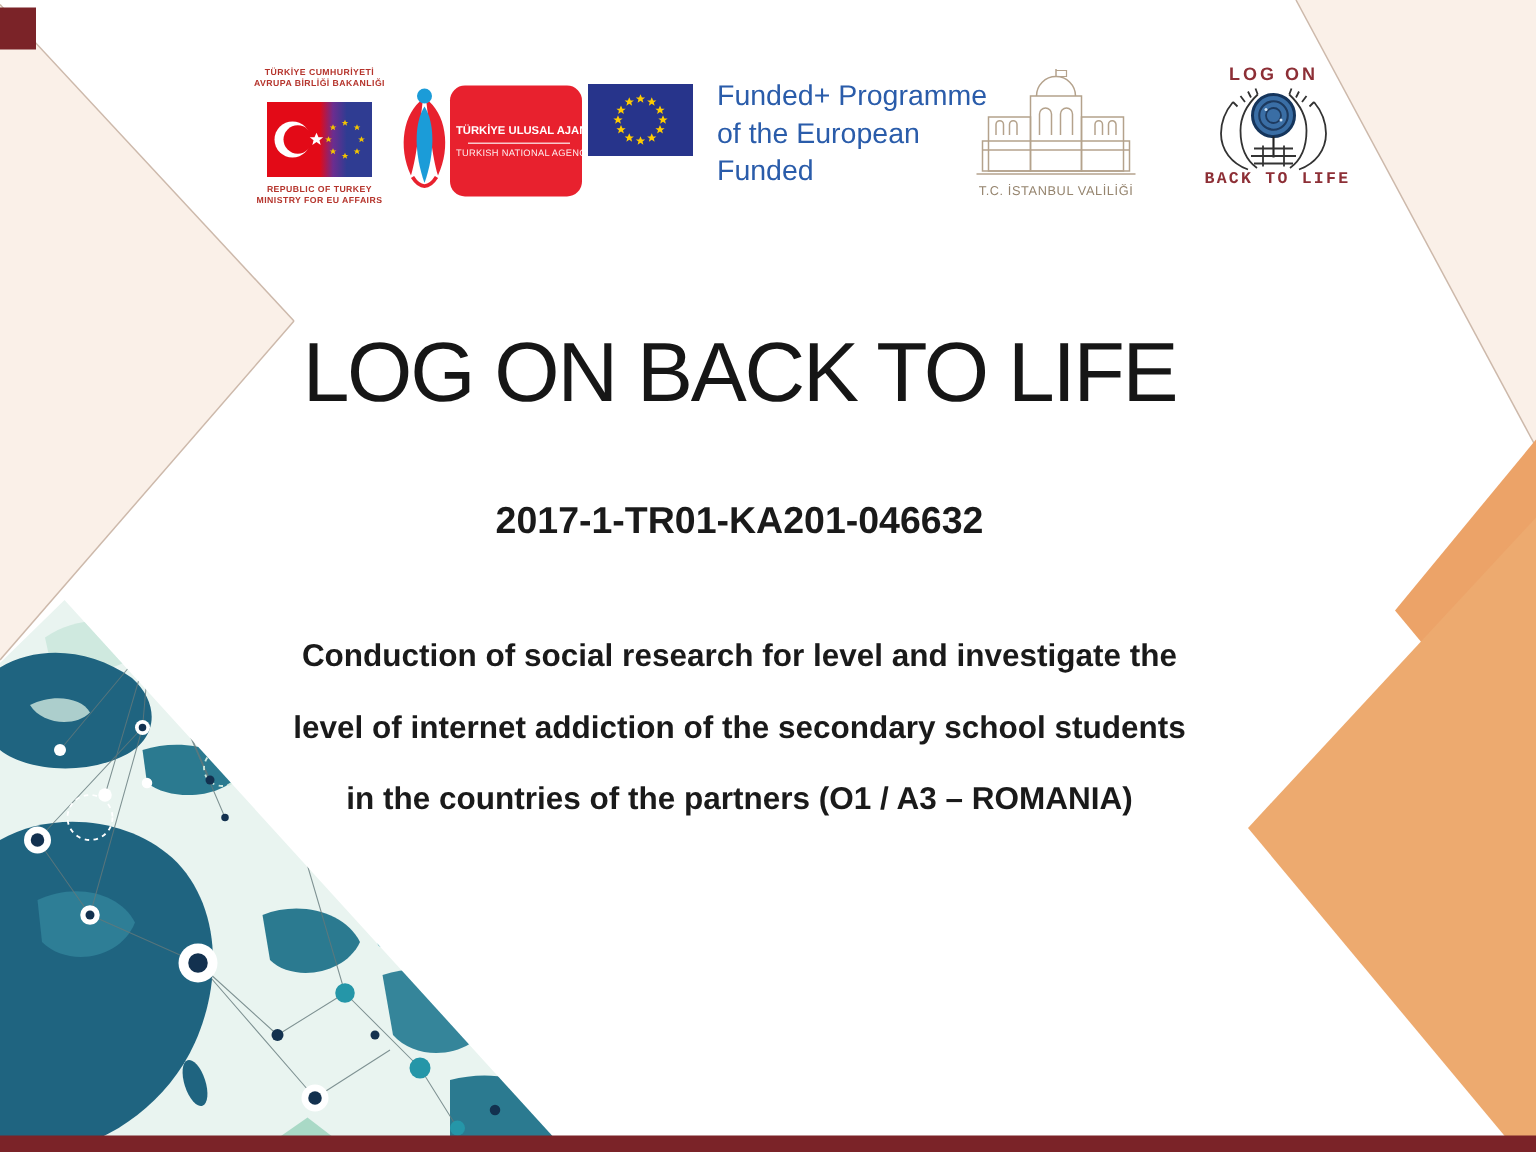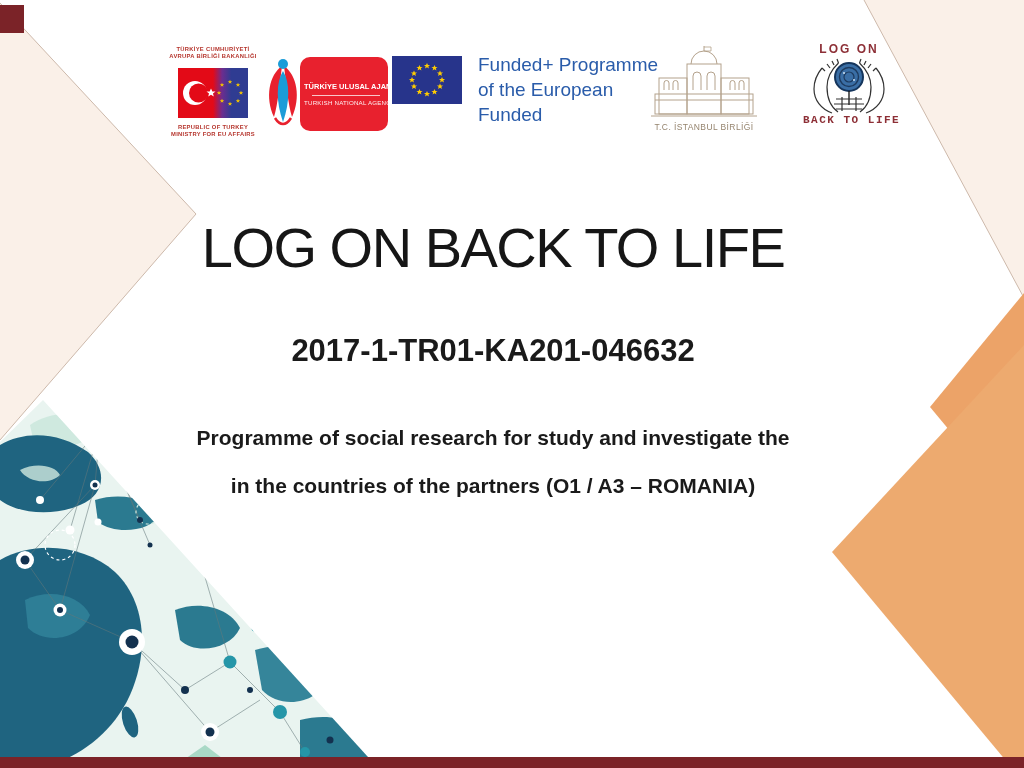--- a/index.html
+++ b/index.html
@@ -33,21 +33,21 @@
        color:#95846e;letter-spacing:.4px;white-space:nowrap;}
   #logon{left:757px;top:40px;width:92px;height:92px;margin-left:46px;}
   #logon .lt{position:absolute;top:2px;width:92px;text-align:center;font-size:12px;font-weight:bold;
        color:#8d2f36;letter-spacing:2px;white-space:nowrap;}
   #logon .lb{position:absolute;top:74px;width:92px;text-align:left;font-size:11px;font-weight:bold;
        color:#8d2f36;letter-spacing:1.5px;white-space:nowrap;font-family:Liberation Mono, monospace;}
   #logon svg{position:absolute;left:1px;top:15px;}
   
   #title{left:178px;top:220px;width:630px;text-align:center;font-size:56px;color:#161616;
         letter-spacing:-1.5px;line-height:1;z-index:4;white-space:nowrap;}
-  #code{left:178px;top:333px;width:630px;text-align:center;font-size:31px;font-weight:bold;
+  #code{left:178px;top:333px;width:630px;text-align:center;font-size:25px;font-weight:bold;
         color:#1a1a1a;z-index:4;white-space:nowrap;}
   #bodytext{left:178px;top:414px;width:630px;text-align:center;font-size:21px;font-weight:bold;
         color:#1a1a1a;line-height:47.5px;z-index:4;}
   #bodytext div{white-space:nowrap;}
 </style>
 </head>
 <body>
 
 <svg width="0" height="0" style="position:absolute">
   <defs>
@@ -200,21 +200,21 @@
     <line x1="59" y1="7" x2="59" y2="2"></line>
       <path d="M59,3 h7 v4 h-7" stroke-width=".8"></path>
     <path d="M48,46 v-14 a4,4 0 0 1 8,0 v14 M62,46 v-14 a4,4 0 0 1 8,0 v14"></path>
     <rect x="14" y="34" width="28" height="36"></rect>
     <rect x="76" y="34" width="28" height="36"></rect>
     <path d="M19,46 v-7 a2.5,2.5 0 0 1 5,0 v7 M28,46 v-7 a2.5,2.5 0 0 1 5,0 v7"></path>
     <path d="M85,46 v-7 a2.5,2.5 0 0 1 5,0 v7 M94,46 v-7 a2.5,2.5 0 0 1 5,0 v7"></path>
     <line x1="10" y1="56" x2="108" y2="56"></line>
     <line x1="6" y1="72" x2="112" y2="72"></line>
   </svg>
-  <div class="cap">T.C. İSTANBUL BİRLİĞİ</div>
+  <div class="cap">T.C. İSTANBUL VALİLİĞİ</div>
 </div>
 
 <div id="logon" class="abs logo">
   <div class="lt">LOG ON</div>
   <svg width="90" height="60" viewBox="0 0 90 60">
     <circle cx="45" cy="22" r="14" fill="#3a6ea5" stroke="#15355c" stroke-width="2"></circle>
     <circle cx="45" cy="22" r="9.5" fill="none" stroke="#1d3a5f" stroke-width="1.4"></circle>
     <circle cx="45" cy="22" r="5" fill="none" stroke="#1d3a5f" stroke-width="1.2"></circle>
     <circle cx="40" cy="18" r="1" fill="#cfe3f5"></circle>
       <circle cx="50" cy="25" r="1" fill="#cfe3f5"></circle>
@@ -229,15 +229,16 @@
       <path d="M32,44 h26 M30,49 h30 M32,54 h26"></path>
       <path d="M38,42 v14 M52,42 v14"></path>
     </g>
   </svg>
   <div class="lb">BACK TO LIFE</div>
 </div>
 
 <div id="title" class="abs">LOG ON BACK TO LIFE</div>
 <div id="code" class="abs">2017-1-TR01-KA201-046632</div>
 <div id="bodytext" class="abs">
-  <div>Programme of social research for study and investigate the</div>
+  <div>Conduction of social research for level and investigate the</div>
+  <div>level of internet addiction of the secondary school students</div>
   <div>in the countries of the partners (O1 / A3 – ROMANIA)</div>
 </div>
 
 </body></html>

